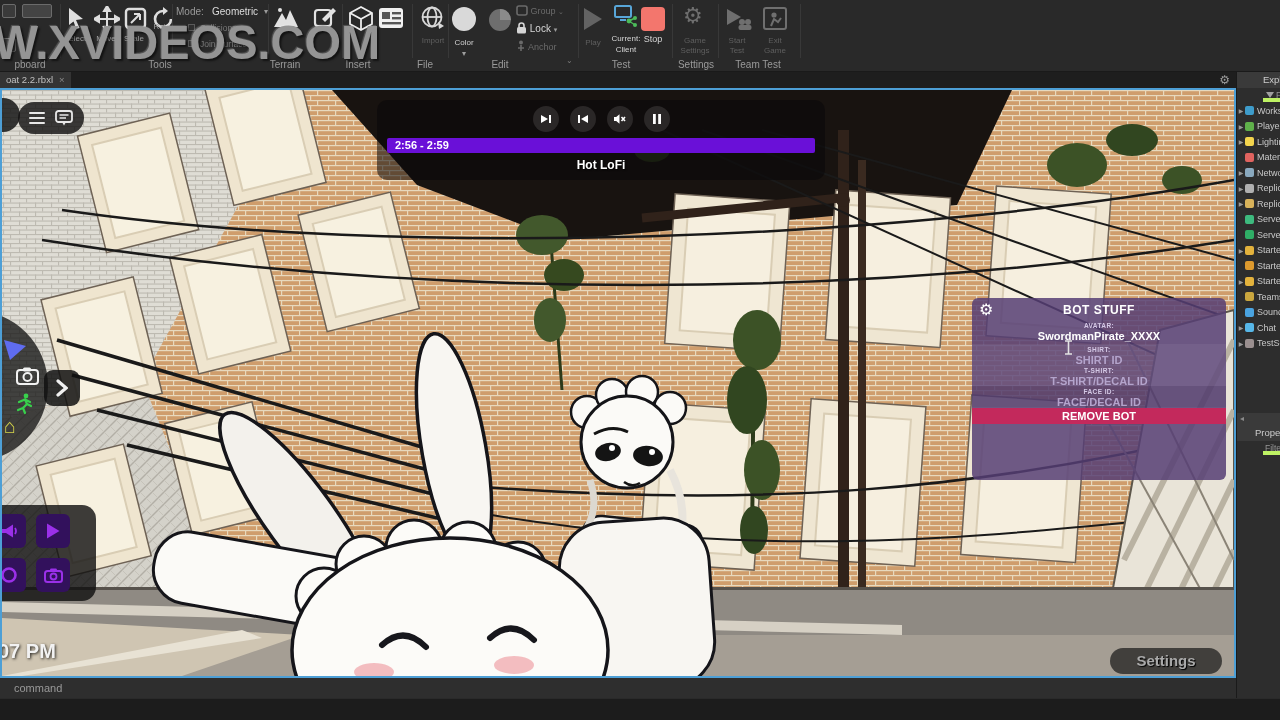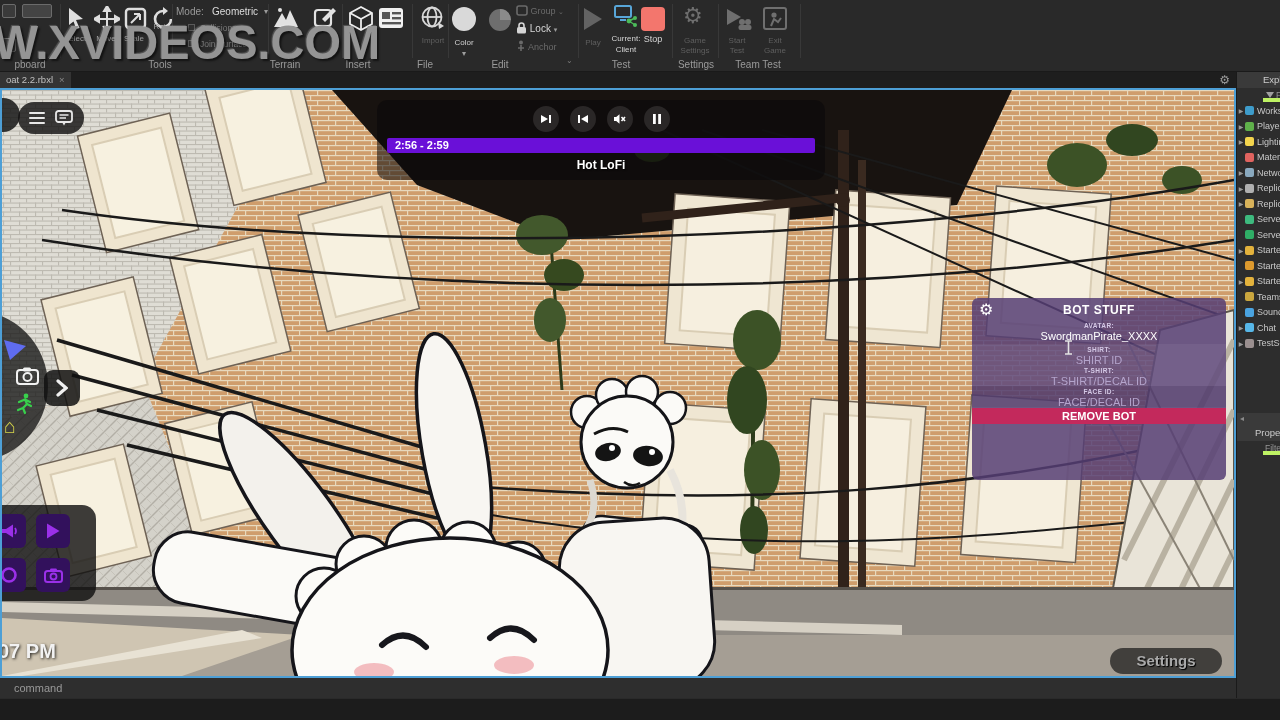--- a/index.html
+++ b/index.html
@@ -54,21 +54,21 @@
           text-shadow:1px 1px 2px #000;}
 
   
   #botpanel{left:970px;top:208px;width:254px;height:182px;border-radius:6px;background:rgba(86,62,116,.85);
             overflow:hidden;color:#fff;}
   #botpanel .hdr{position:relative;height:22px;}
   #botpanel .hdr .gear{position:absolute;left:7px;top:2px;font-size:16px;color:#fff;}
   #botpanel .hdr .ttl{position:absolute;left:0;top:5px;width:100%;text-align:center;font-size:12px;font-weight:bold;letter-spacing:.5px;}
   .bp-field{text-align:center;}
   .bp-lbl{font-size:6.5px;color:#d5c9e6;font-weight:bold;letter-spacing:.4px;line-height:8px;padding-top:2px;}
-  .bp-val{font-size:11px;font-weight:normal;line-height:13px;}
+  .bp-val{font-size:11px;font-weight:bold;line-height:13px;}
   .bp-ph{color:#b4a4cc;}
   .stripe-a{background:rgba(255,255,255,.06);}
   .stripe-b{background:rgba(0,0,0,.05);}
   .bp-btn{height:16px;text-align:center;font-size:11px;font-weight:bold;line-height:16px;margin-top:1px;}
   #bp-spawn{background:#5b2cd9;}
   #bp-remove{background:#c3295c;}
   #bp-catalog{background:rgba(62,44,94,.92);height:17px;}
 
   
   #ibeam{left:1062px;top:250px;width:9px;height:15px;z-index:70;}

